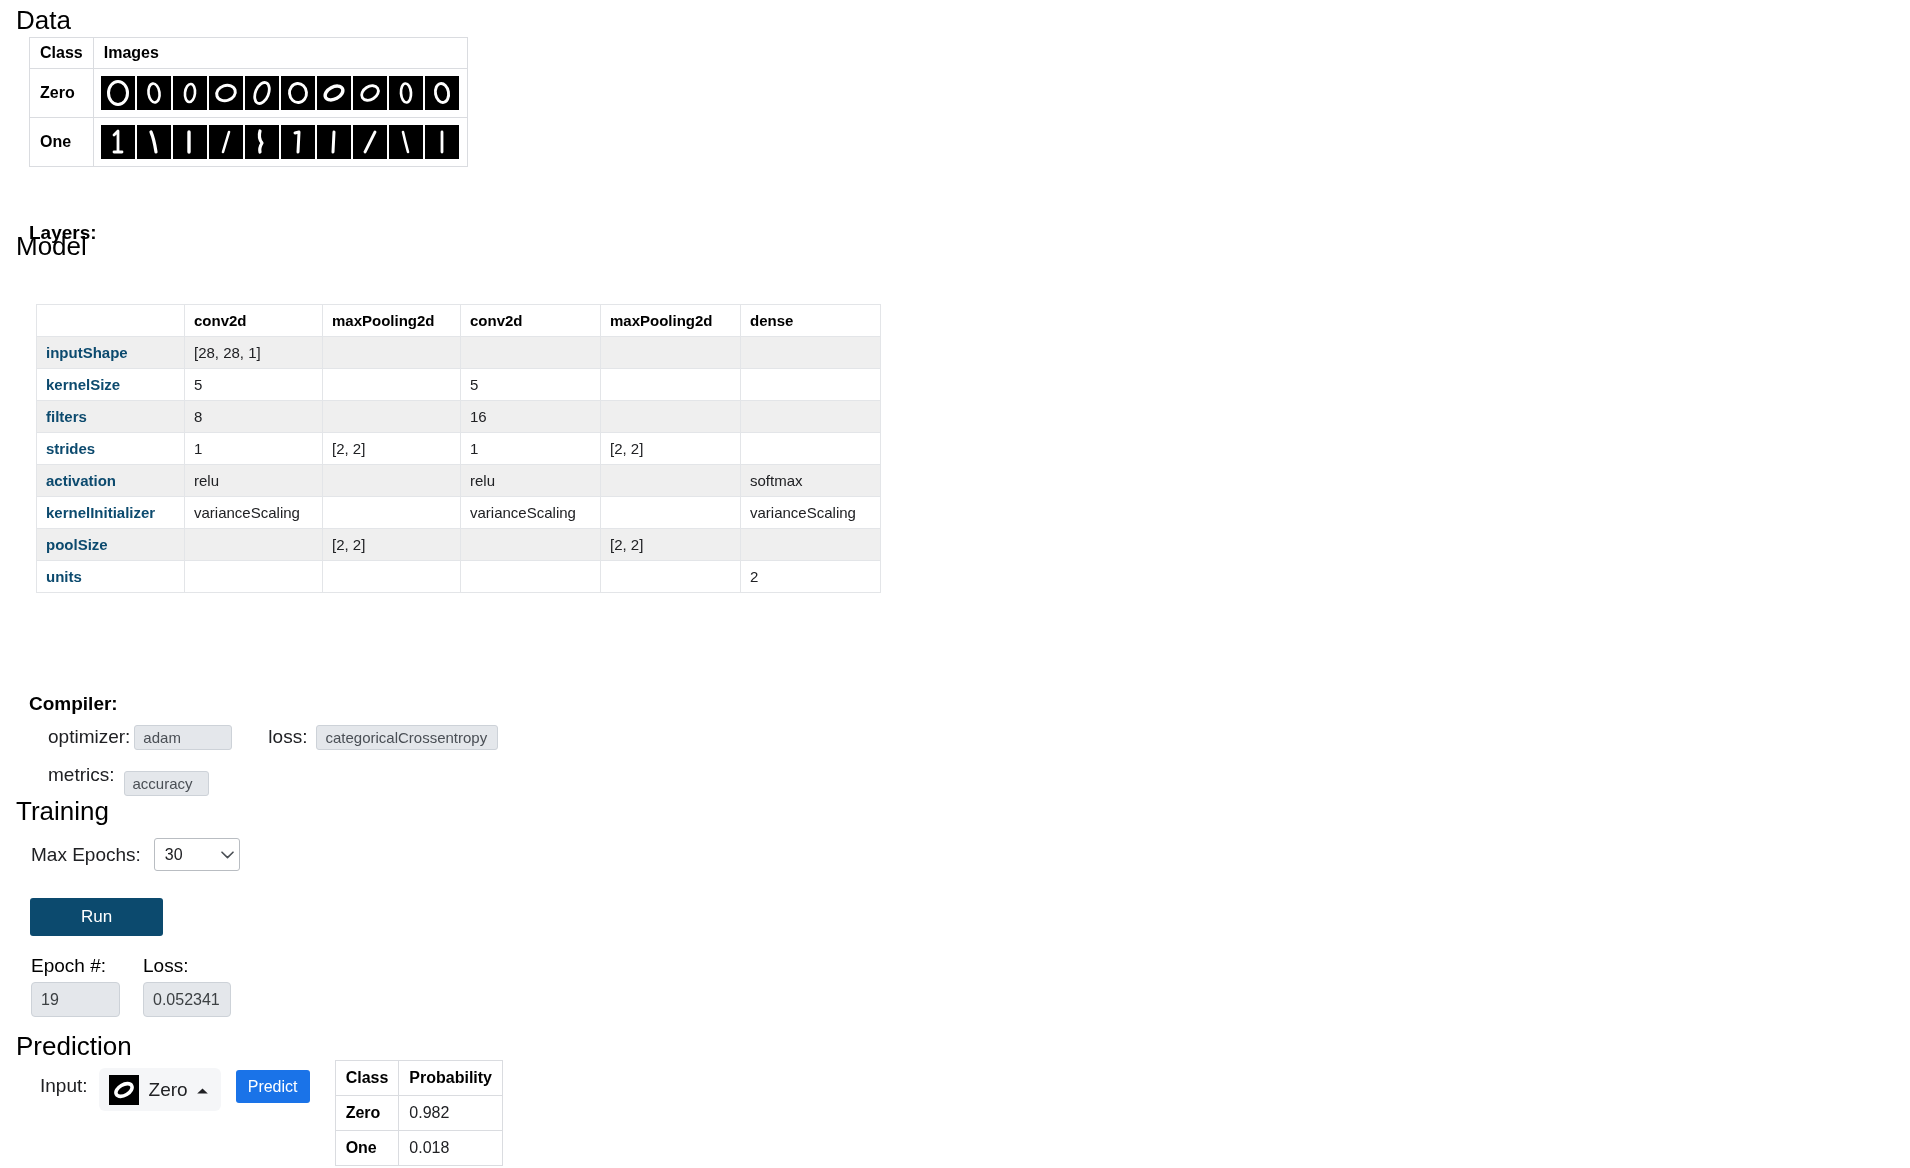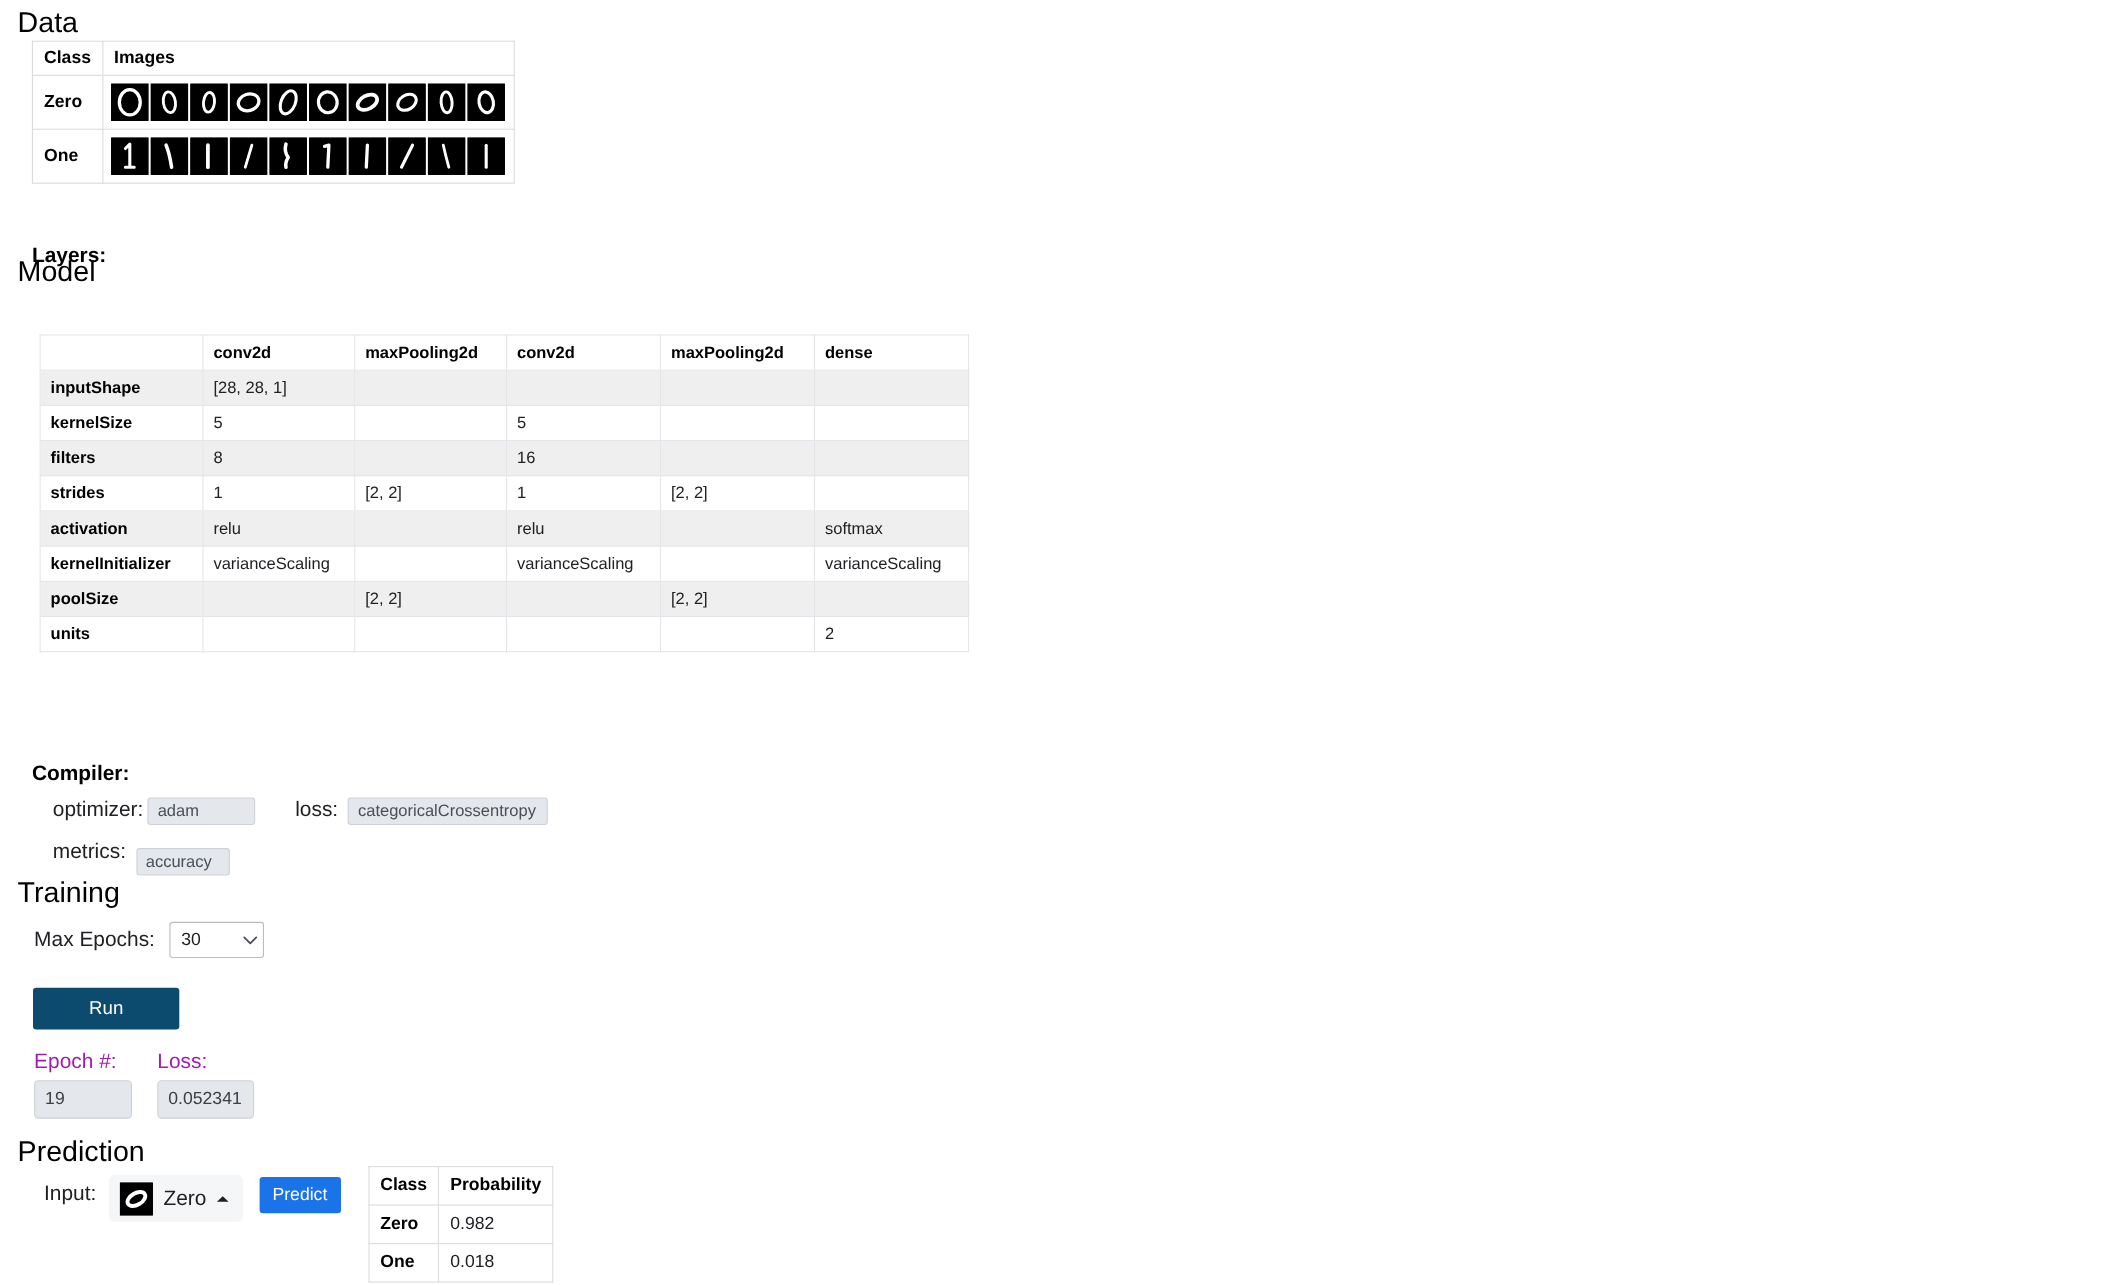--- a/index.html
+++ b/index.html
@@ -100,21 +100,21 @@
     box-sizing: border-box;
     white-space: nowrap;
   }
   #layers-table thead th {
     font-weight: bold;
     background: #fff;
     color: #000;
   }
   #layers-table tbody th.rowhead {
     font-weight: bold;
-    color: #000000;
+    color: #0c4a6e;
   }
   #layers-table tbody tr:nth-child(odd) th,
   #layers-table tbody tr:nth-child(odd) td {
     background: #efefef;
   }
   #layers-table tbody tr:nth-child(even) th,
   #layers-table tbody tr:nth-child(even) td {
     background: #ffffff;
   }
   #layers-table colgroup col.c0 { width: 148px; }
@@ -201,21 +201,21 @@
     background: #0c4a6e;
     color: #fff;
     border: none;
     border-radius: 3px;
     font-size: 17px;
     font-family: "Liberation Sans", sans-serif;
     cursor: pointer;
   }
   #epoch-block { position: absolute; left: 31px; top: 955px; }
   #loss-block  { position: absolute; left: 143px; top: 955px; }
-  .stat-label { font-size: 19px; color: #a21caf; display: block; }
+  .stat-label { font-size: 19px; color: #000000; display: block; }
   .stat-field {
     margin-top: 5px;
     display: block;
     background: #e4e7eb;
     border: 1px solid #cdd2d8;
     border-radius: 4px;
     font-size: 16px;
     color: #3c4043;
     font-family: "Liberation Sans", sans-serif;
     padding: 7px 9px;

